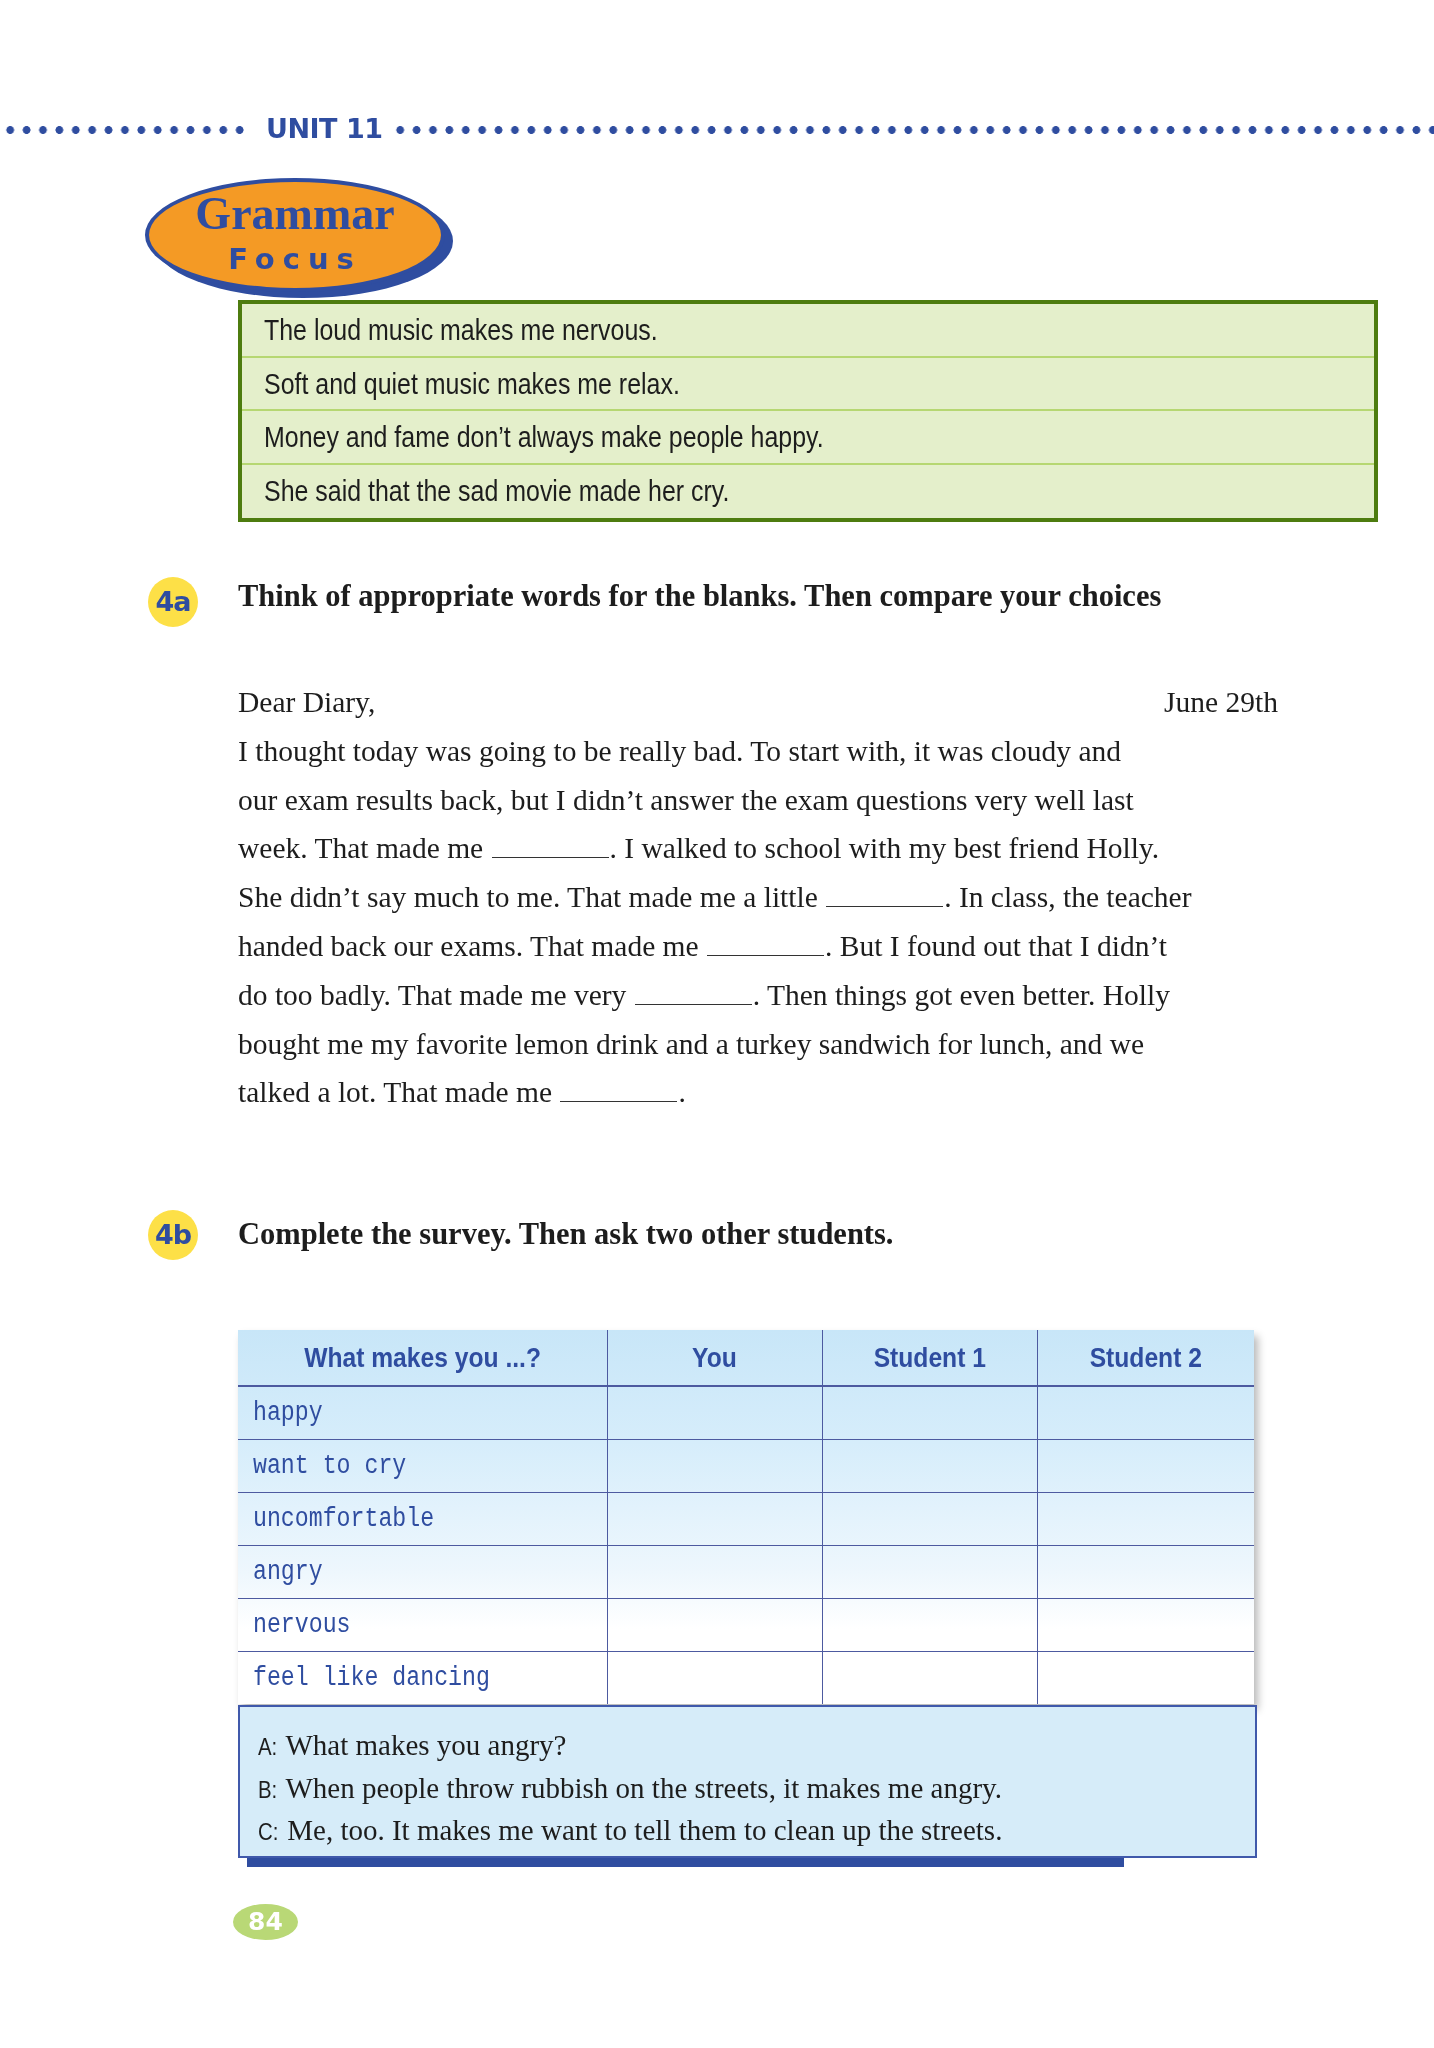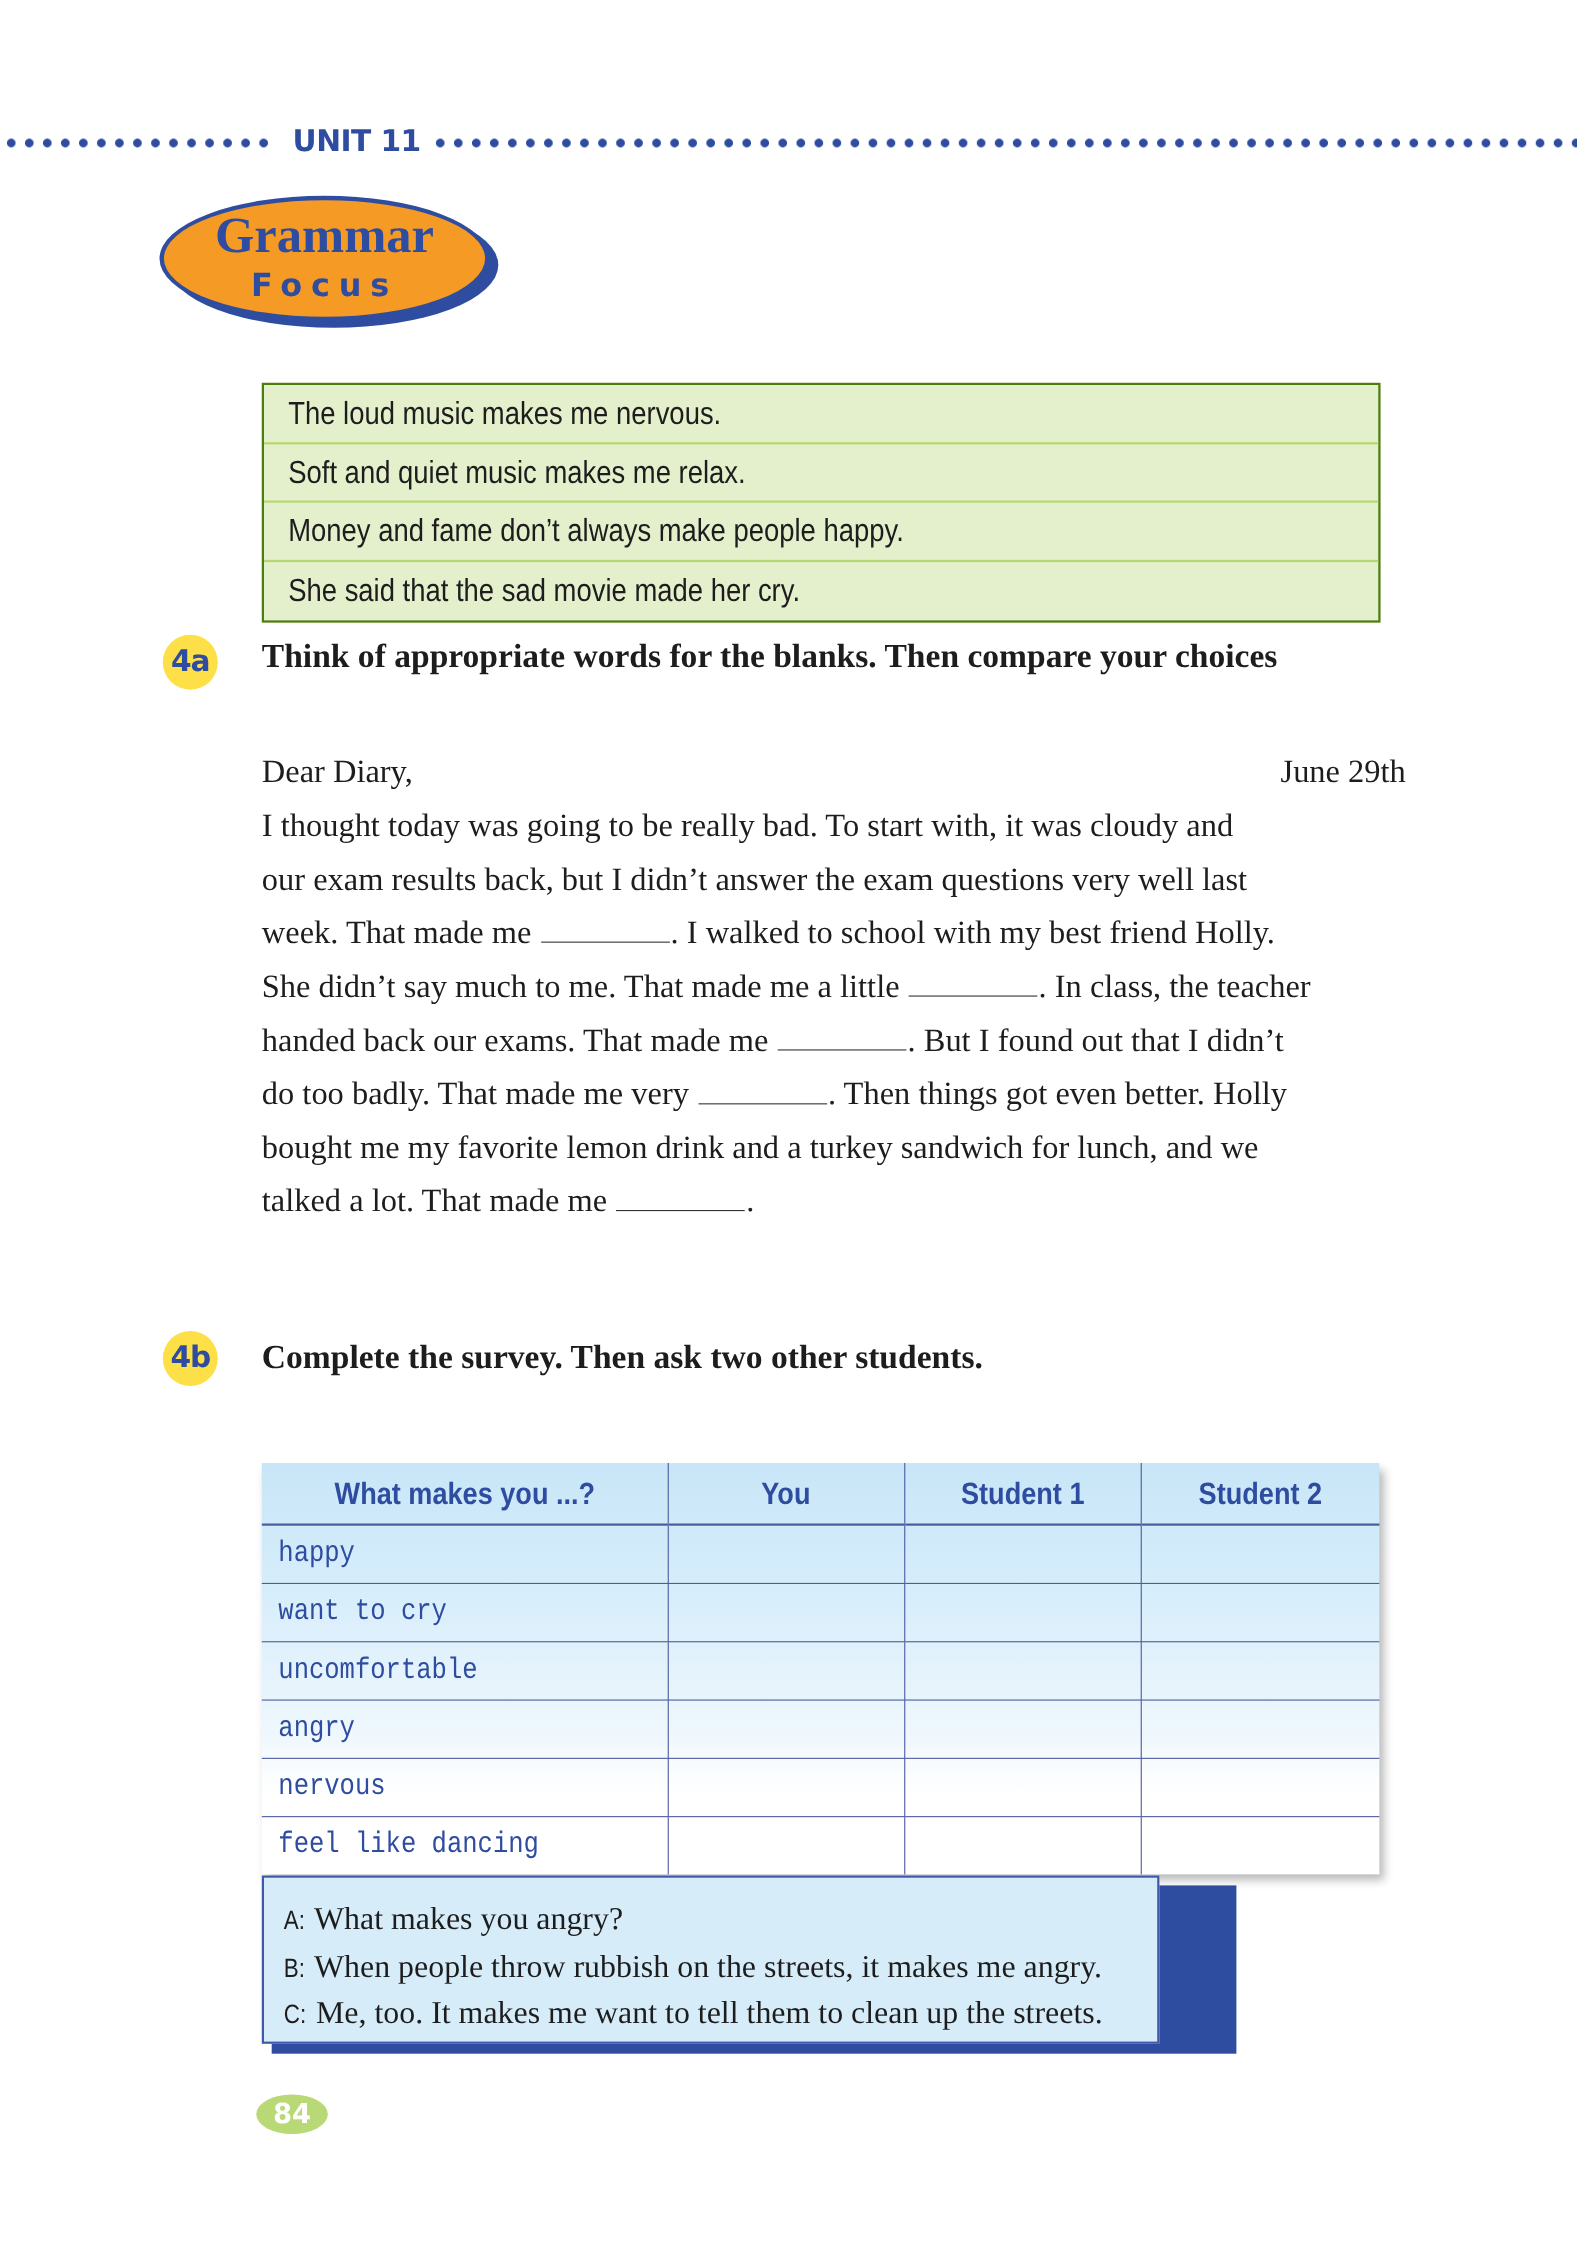--- a/index.html
+++ b/index.html
@@ -16,21 +16,21 @@
 
   .gf-badge { position:absolute; left:145px; top:178px; width:310px; height:122px; }
   .gf-shadow { position:absolute; left:8px; top:6px; width:300px; height:114px; border-radius:50%; background:#2f4da0; }
   .gf-oval { position:absolute; left:0; top:0; width:300px; height:114px; border-radius:50%; background:#f49a25;
              border:4px solid #2f4da0; box-sizing:border-box; }
   .gf-title { position:absolute; left:0; width:300px; top:12px; text-align:center; font-family:"Liberation Serif", serif;
               font-weight:bold; font-size:46px; color:#2f4da0; line-height:48px; }
   .gf-sub { position:absolute; left:0; width:300px; top:64px; text-align:center; font-family:"DejaVu Sans", sans-serif;
             font-weight:bold; font-size:29px; letter-spacing:8px; color:#2f4da0; line-height:34px; }
 
-  .gbox { position:absolute; left:238px; top:300px; width:1017px; border:2px solid #4d7c0f; background:#e4efcb; box-sizing:border-box;margin-top:48px; }
+  .gbox { position:absolute; left:238px; top:300px; width:1140px; border:4px solid #4d7c0f; background:#e4efcb; box-sizing:border-box; }
   .grow { height:53.5px; border-bottom:2px solid #b6d772; box-sizing:border-box; padding-left:22px;
           font-family:"Liberation Sans", sans-serif; font-size:29px; line-height:52px; color:#1d1d1d; transform-origin:left; }
   .grow:last-child { border-bottom:none; }
   .grow span { display:inline-block; transform:scaleX(0.86); transform-origin:left; white-space:nowrap; }
 
   .badge { position:absolute; width:50px; height:50px; border-radius:50%; background:#fde047;
            font-family:"DejaVu Sans", sans-serif; font-weight:bold; font-size:27px; color:#2f4da0;
            text-align:center; line-height:50px; letter-spacing:-1px; }
   .instr { position:absolute; left:238px; font-family:"Liberation Serif", serif; font-weight:bold; font-size:30.5px;
            line-height:41px; color:#1d1d1d; width:1040px; }
@@ -49,21 +49,21 @@
   .survey thead th { border-top:none; border-bottom:2.5px solid #4d5aa0; height:55px; font-family:"Liberation Sans", sans-serif;
                      font-weight:bold; font-size:28px; color:#2f4da0; text-align:center; }
   .survey thead th span { display:inline-block; transform:scaleX(0.88); }
   .survey tbody td { height:52px; font-family:Liberation Mono, monospace; font-size:27px; color:#2f4da0;margin-top:40px; }
   .survey tbody tr:last-child td { border-bottom:none; }
   .survey td.label { padding-left:15px; }
   .survey td.label span { display:inline-block; transform:scaleX(0.86); transform-origin:left; white-space:nowrap; }
 
   .dialog-wrap { position:absolute; left:238px; top:1705px; width:888px; height:163px; }
   .dialog-shadow { position:absolute; left:9px; top:9px; width:877px; height:153px; background:#2f4da0; }
-  .dialog { position:absolute; left:0; top:0; width:816px; height:153px; background:#d6ecf9; border:2px solid #4059ab; box-sizing:border-box;
+  .dialog { position:absolute; left:0; top:0; width:1019px; height:153px; background:#d6ecf9; border:2px solid #4059ab; box-sizing:border-box;
             padding:18px 0 0 18px; font-size:29px; line-height:40.5px; color:#1d1d1d; }
   .dialog .spk { font-family:"Liberation Sans", sans-serif; font-size:24px; display:inline-block; transform:scaleX(0.85); transform-origin:left; margin-right:-2px; }
 
   .page-no { position:absolute; left:233px; top:1904px; width:65px; height:36px; border-radius:50%; background:#b9d876;
              font-family:"DejaVu Sans", sans-serif; font-weight:bold; font-size:25px; color:#ffffff; text-align:center; line-height:36px; }
 </style>
 </head>
 <body>
 
 <div class="unit-bar">

